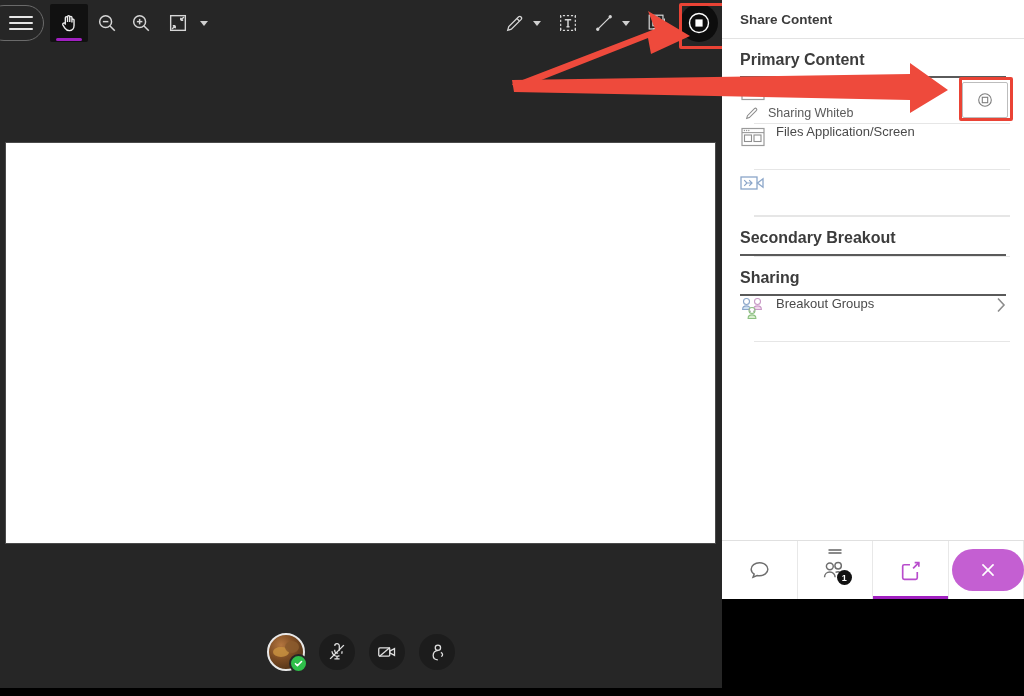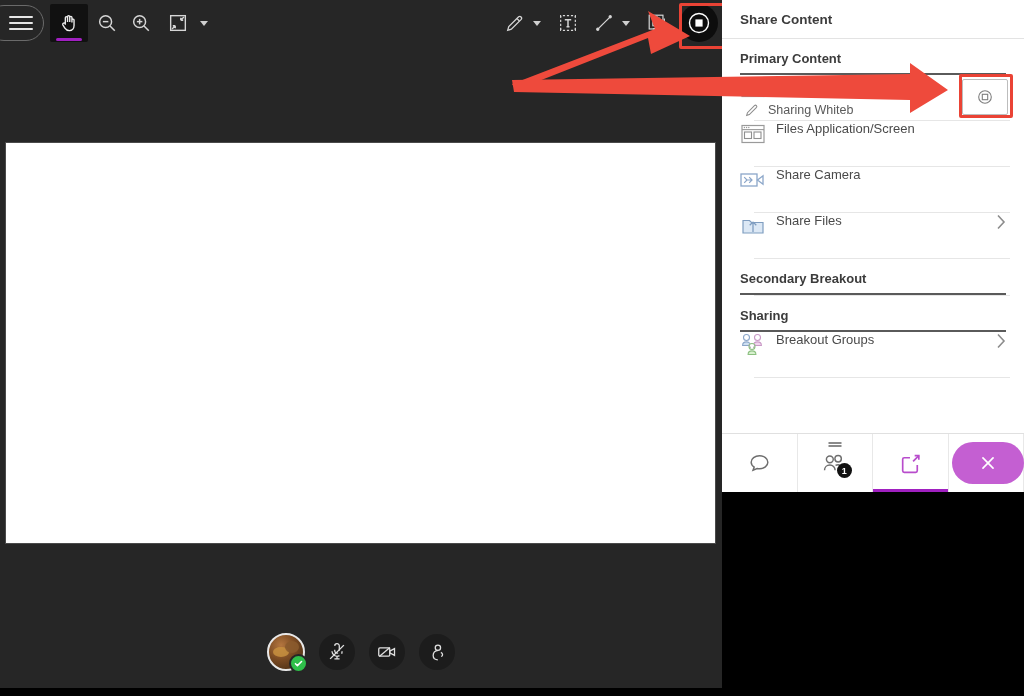--- a/index.html
+++ b/index.html
@@ -35,26 +35,26 @@
   .mbtn{width:36px;height:36px;border-radius:50%;background:#1c1c1c;display:flex;align-items:center;justify-content:center;cursor:pointer;}
   .avatarwrap{position:relative;width:38px;height:38px;cursor:pointer;}
   .avatar{width:38px;height:38px;border-radius:50%;overflow:hidden;border:2px solid #e8e8e8;box-sizing:border-box;
           background:radial-gradient(circle at 35% 30%, #b4763f 0%, #7a4a22 45%, #3a2611 100%);}
   .avatar .blob1{position:absolute;left:6px;top:14px;width:16px;height:10px;border-radius:50%;background:#c8913f;opacity:.85;}
   .avatar .blob2{position:absolute;left:18px;top:8px;width:14px;height:12px;border-radius:50%;background:#8a5a2c;opacity:.9;}
   .checkbadge{position:absolute;right:-3px;bottom:-2px;width:15px;height:15px;border-radius:50%;background:#2fbf4a;border:2px solid #262626;
               display:flex;align-items:center;justify-content:center;}
 
   
-  .panel{position:absolute;left:722px;top:0;width:302px;height:492px;background:#ffffff;}
+  .panel{position:absolute;left:722px;top:0;width:302px;height:599px;background:#ffffff;}
   .panel-head{height:38px;display:flex;align-items:center;padding:0 0 0 18px;border-bottom:1px solid #e3e3e3;}
   .panel-title{font-size:13.5px;color:#3c3c3c;font-weight:bold;}
   .panel-body{position:absolute;top:39px;left:0;right:0;bottom:58px;overflow:hidden;}
 
-  .sect{font-size:13px;color:#3c3c3c;font-weight:bold;padding:12px 0 7px 18px;}
+  .sect{font-size:16px;color:#3c3c3c;font-weight:bold;padding:12px 0 7px 18px;}
   .sect-rule{height:2px;background:#5a5a5a;margin:0 18px 0 18px;}
 
   .row{display:flex;align-items:flex-start;height:45px;padding:0 14px 0 18px;cursor:pointer;position:relative;}
   .row .ico{width:26px;height:26px;flex:0 0 26px;display:flex;align-items:center;justify-content:center;margin-right:10px;}
   .row .lbl{font-size:13px;color:#4a4a4a;flex:1;}
   .row .chev{width:18px;height:18px;display:flex;align-items:center;justify-content:center;color:#7a7a7a;}
   .rowsep{height:1px;background:#e6e6e6;margin-left:32px;margin-right:14px;}
 
   .sharingline{position:absolute;left:46px;top:28px;font-size:12.5px;color:#5a5a5a;white-space:nowrap;}
   .penicon{position:absolute;left:22px;top:27px;}
@@ -271,38 +271,23 @@
       <div class="rowsep"></div>
 
       <div class="row">
         <div class="ico">
           <svg width="26" height="18" viewBox="0 0 26 18">
             <rect x="1" y="3" width="16" height="12" fill="#fff" stroke="#8ba6c9" stroke-width="1.3"></rect>
             <path d="M17.5 9l5.5-4.2v8.4z" fill="none" stroke="#8ba6c9" stroke-width="1.3"></path>
             <path d="M6 9h6M9.2 6.2L12 9l-2.8 2.8M4.2 6.2L7 9l-2.8 2.8" stroke="#8ba6c9" stroke-width="1.2" fill="none"></path>
           </svg>
         </div>
-        <div class="lbl">Share Camera</div>
-      </div>
-      <div class="rowsep"></div>
-
-      <div class="row">
-        <div class="ico">
-          <svg width="24" height="20" viewBox="0 0 24 20">
-            <path d="M2 17V4.5h6.5l2 2H22V17z" fill="#dce8f5" stroke="#7f9dc0" stroke-width="1.2"></path>
-            <path d="M12 16V7M12 6l-3.3 3.3M12 6l3.3 3.3" fill="none" stroke="#7f9dc0" stroke-width="1.3"></path>
-          </svg>
-        </div>
-        <div class="lbl">Share Files</div>
-        <div class="chev">
-          <svg width="10" height="16" viewBox="0 0 10 16" fill="none" stroke="#8c8c8c" stroke-width="1.6">
-              <path d="M2 1.5L8 8l-6 6.5"></path>
-            </svg>
-        </div>
-      </div>
+      </div>
+      <div class="rowsep"></div>
+
       <div class="rowsep"></div>
 
       <div class="sect">Secondary Breakout</div>
       <div class="sect-rule"></div>
 
       <div class="rowsep"></div>
 
       <div class="sect">Sharing</div>
       <div class="sect-rule"></div>
 

